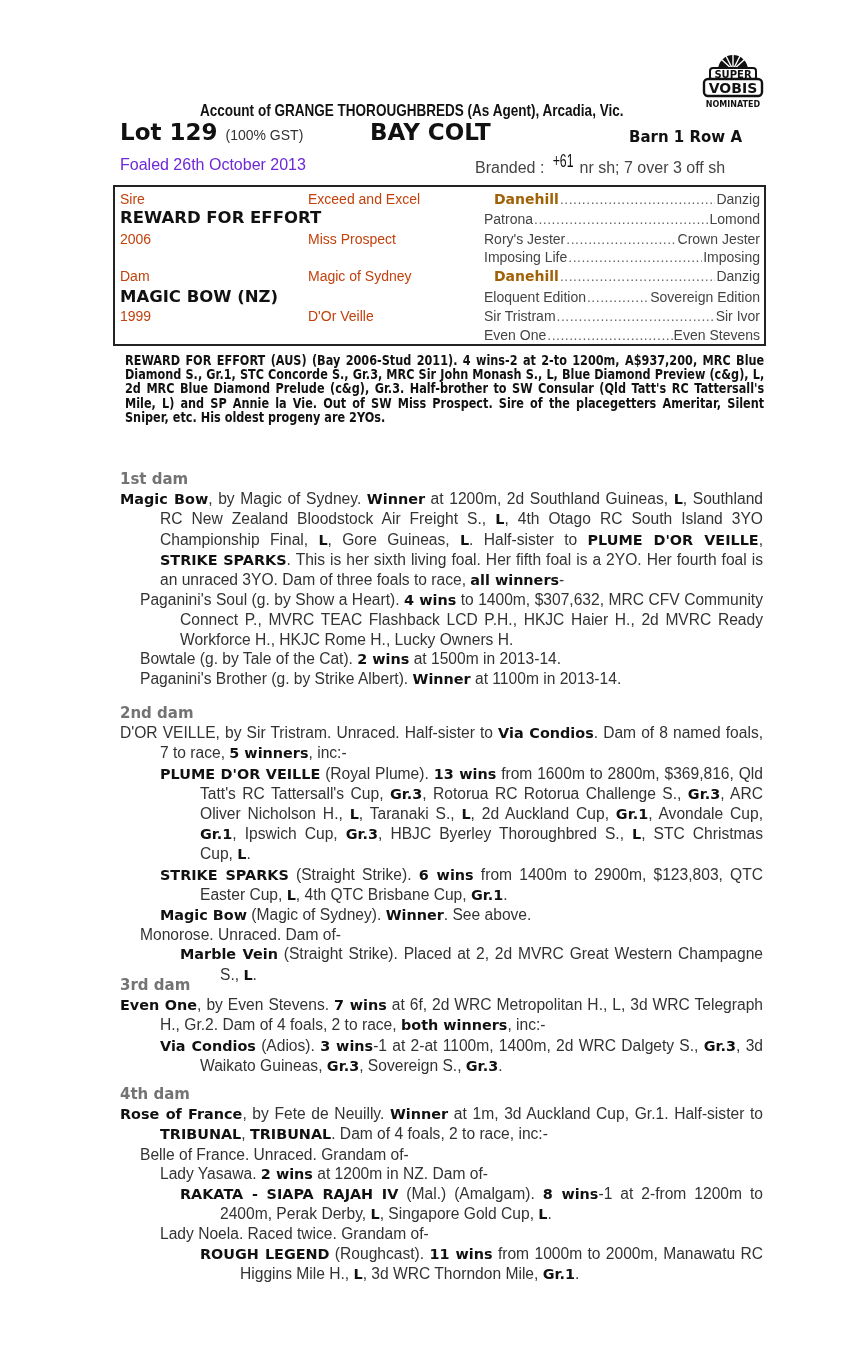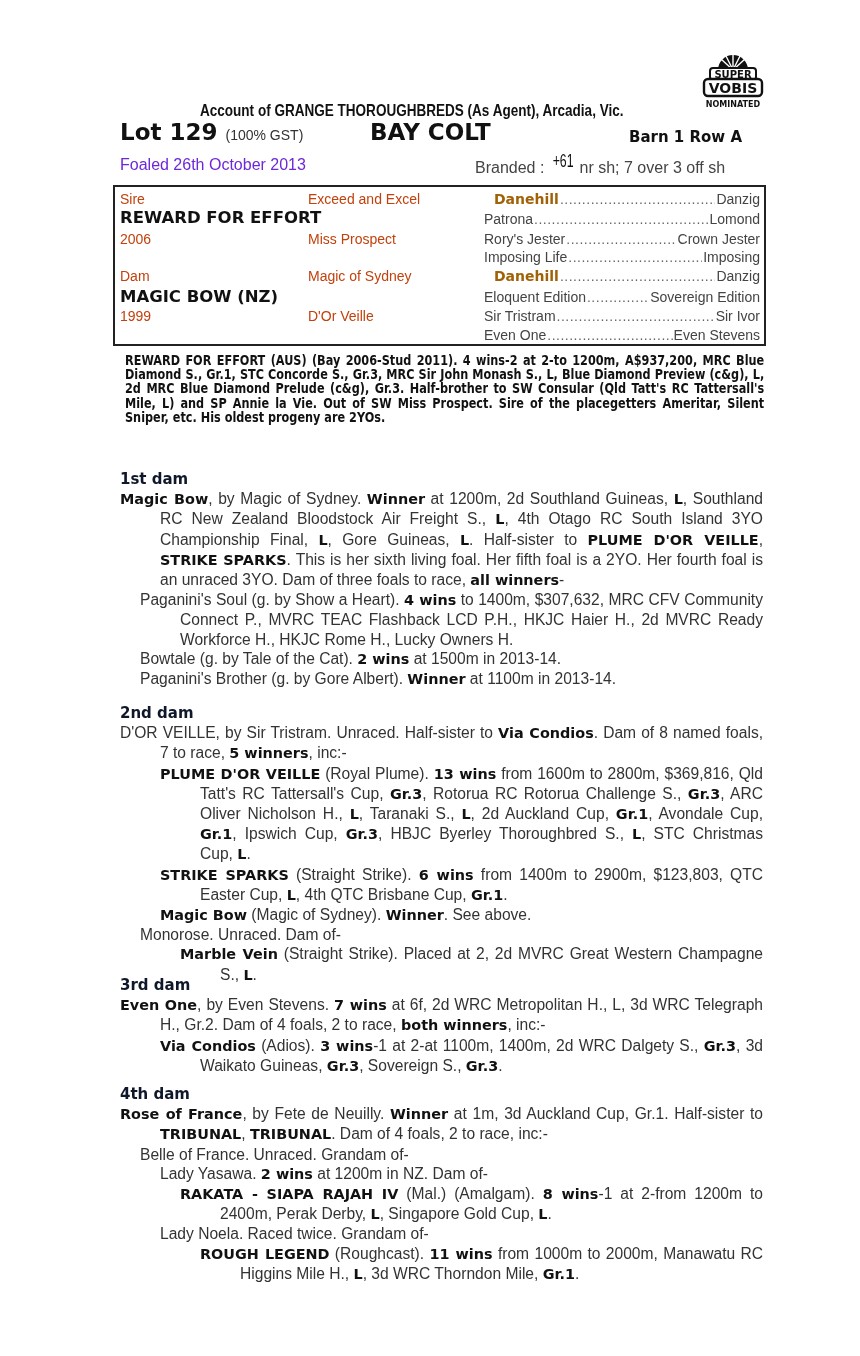--- a/index.html
+++ b/index.html
@@ -28,21 +28,21 @@
   .gp .l.bold { color:#a16207;margin-left:10px; }
   .gp .dots { flex:1; overflow:hidden; color:#666; margin:0 1px; letter-spacing:0.5px; }
   .gp .dots::before { content:"..........................................................................................................................................."; }
   .gp .r { flex:none; }
 
   
   #summary { left:125px; top:353px; width:794px; font-size:14px; line-height:14.2px; text-align:justify; transform:scaleX(0.805); transform-origin:left top; font-family:"DejaVu Sans", sans-serif; font-weight:bold; color:#111; }
 
   
   .sec { position:absolute; left:120px; width:643px; font-size:15.6px; line-height:19.2px; color:#333; }
-  .sec .h { font-family:"DejaVu Sans", sans-serif; font-weight:bold; color:#0f172a; font-size:15px; }
+  .sec .h { font-family:"DejaVu Sans", sans-serif; font-weight:bold; color:#737373; font-size:15px; }
   .para { text-align:justify; text-align-last:left; }
   .b { font-family:"DejaVu Sans", sans-serif; font-weight:bold; color:#111; font-size:14.4px; }
   .ind0 { padding-left:40px; text-indent:-40px; }
   .ind1 { padding-left:60px; text-indent:-40px; }
   .ind2 { padding-left:80px; text-indent:-40px; }
   .ind3 { padding-left:100px; text-indent:-40px; }
   .ind4 { padding-left:120px; text-indent:-40px; }
 </style>
 </head>
 <body>
@@ -139,21 +139,21 @@
     <span class="r">Even Stevens</span>
 </div>
 
 <div class="abs" id="summary">REWARD FOR EFFORT (AUS) (Bay 2006-Stud 2011). 4 wins-2 at 2-to 1200m, A$937,200, MRC Blue Diamond S., Gr.1, STC Concorde S., Gr.3, MRC Sir John Monash S., L, Blue Diamond Preview (c&amp;g), L, 2d MRC Blue Diamond Prelude (c&amp;g), Gr.3. Half-brother to SW Consular (Qld Tatt's RC Tattersall's Mile, L) and SP Annie la Vie. Out of SW Miss Prospect. Sire of the placegetters Ameritar, Silent Sniper, etc. His oldest progeny are 2YOs.</div>
 
 <div class="sec" style="top:470px;">
   <div class="h">1st dam</div>
   <div class="para ind0"><span class="b">Magic Bow</span><span>, by Magic of Sydney. </span><span class="b">Winner</span><span> at 1200m, 2d Southland Guineas, </span><span class="b">L</span><span>, Southland RC New Zealand Bloodstock Air Freight S., </span><span class="b">L</span><span>, 4th Otago RC South Island 3YO Championship Final, </span><span class="b">L</span><span>, Gore Guineas, </span><span class="b">L</span><span>. Half-sister to </span><span class="b">PLUME D'OR VEILLE</span><span>, </span><span class="b">STRIKE SPARKS</span><span>. This is her sixth living foal. Her fifth foal is a 2YO. Her fourth foal is an unraced 3YO. Dam of three foals to race, </span><span class="b">all winners</span><span>-</span></div>
   <div class="para ind1"><span>Paganini's Soul (g. by Show a Heart). </span><span class="b">4 wins</span><span> to 1400m, $307,632, MRC CFV Community Connect P., MVRC TEAC Flashback LCD P.H., HKJC Haier H., 2d MVRC Ready Workforce H., HKJC Rome H., Lucky Owners H.</span></div>
   <div class="para ind1"><span>Bowtale (g. by Tale of the Cat). </span><span class="b">2 wins</span><span> at 1500m in 2013-14.</span></div>
-  <div class="para ind1"><span>Paganini's Brother (g. by Gore Albert). </span><span class="b">Winner</span><span> at 1100m in 2013-14.</span></div>
+  <div class="para ind1"><span>Paganini's Brother (g. by Strike Albert). </span><span class="b">Winner</span><span> at 1100m in 2013-14.</span></div>
 </div>
 
 <div class="sec" style="top:704px;">
   <div class="h">2nd dam</div>
   <div class="para ind0"><span>D'OR VEILLE, by Sir Tristram. Unraced. Half-sister to </span><span class="b">Via Condios</span><span>. Dam of 8 named foals, 7 to race, </span><span class="b">5 winners</span><span>, inc:-</span></div>
   <div class="para ind2"><span class="b">PLUME D'OR VEILLE</span><span> (Royal Plume). </span><span class="b">13 wins</span><span> from 1600m to 2800m, $369,816, Qld Tatt's RC Tattersall's Cup, </span><span class="b">Gr.3</span><span>, Rotorua RC Rotorua Challenge S., </span><span class="b">Gr.3</span><span>, ARC Oliver Nicholson H., </span><span class="b">L</span><span>, Taranaki S., </span><span class="b">L</span><span>, 2d Auckland Cup, </span><span class="b">Gr.1</span><span>, Avondale Cup, </span><span class="b">Gr.1</span><span>, Ipswich Cup, </span><span class="b">Gr.3</span><span>, HBJC Byerley Thoroughbred S., </span><span class="b">L</span><span>, STC Christmas Cup, </span><span class="b">L</span><span>.</span></div>
   <div class="para ind2"><span class="b">STRIKE SPARKS</span><span> (Straight Strike). </span><span class="b">6 wins</span><span> from 1400m to 2900m, $123,803, QTC Easter Cup, </span><span class="b">L</span><span>, 4th QTC Brisbane Cup, </span><span class="b">Gr.1</span><span>.</span></div>
   <div class="para ind2"><span class="b">Magic Bow</span><span> (Magic of Sydney). </span><span class="b">Winner</span><span>. See above.</span></div>
   <div class="para ind1"><span>Monorose. Unraced. Dam of-</span></div>
   <div class="para ind3"><span class="b">Marble Vein</span><span> (Straight Strike). Placed at 2, 2d MVRC Great Western Champagne S., </span><span class="b">L</span><span>.</span></div>

